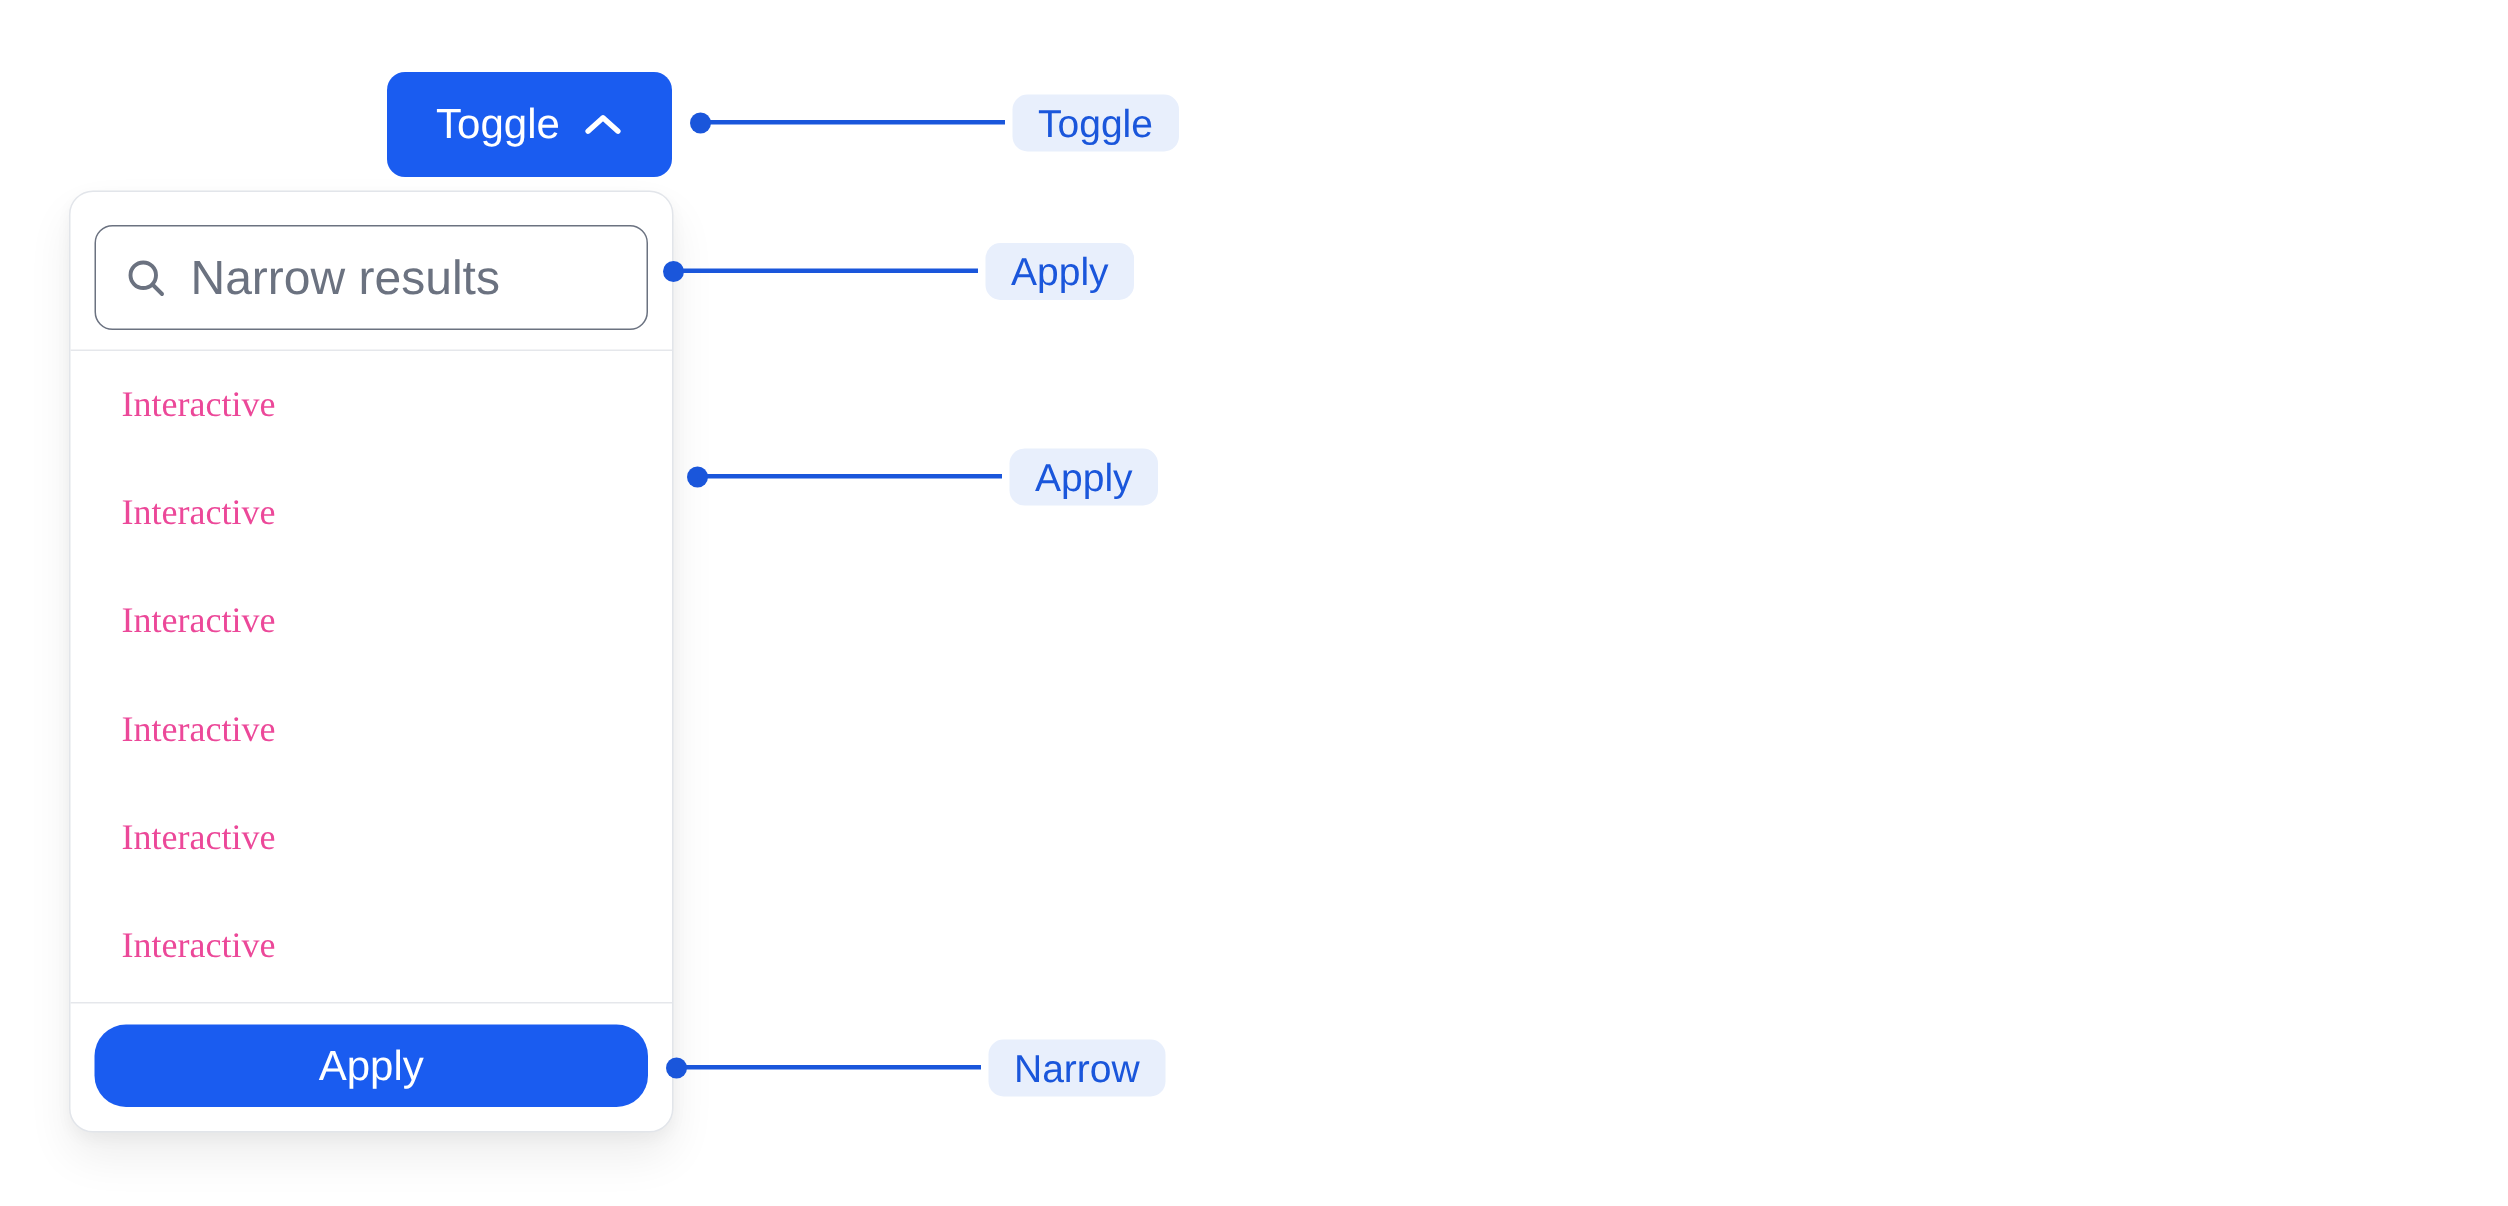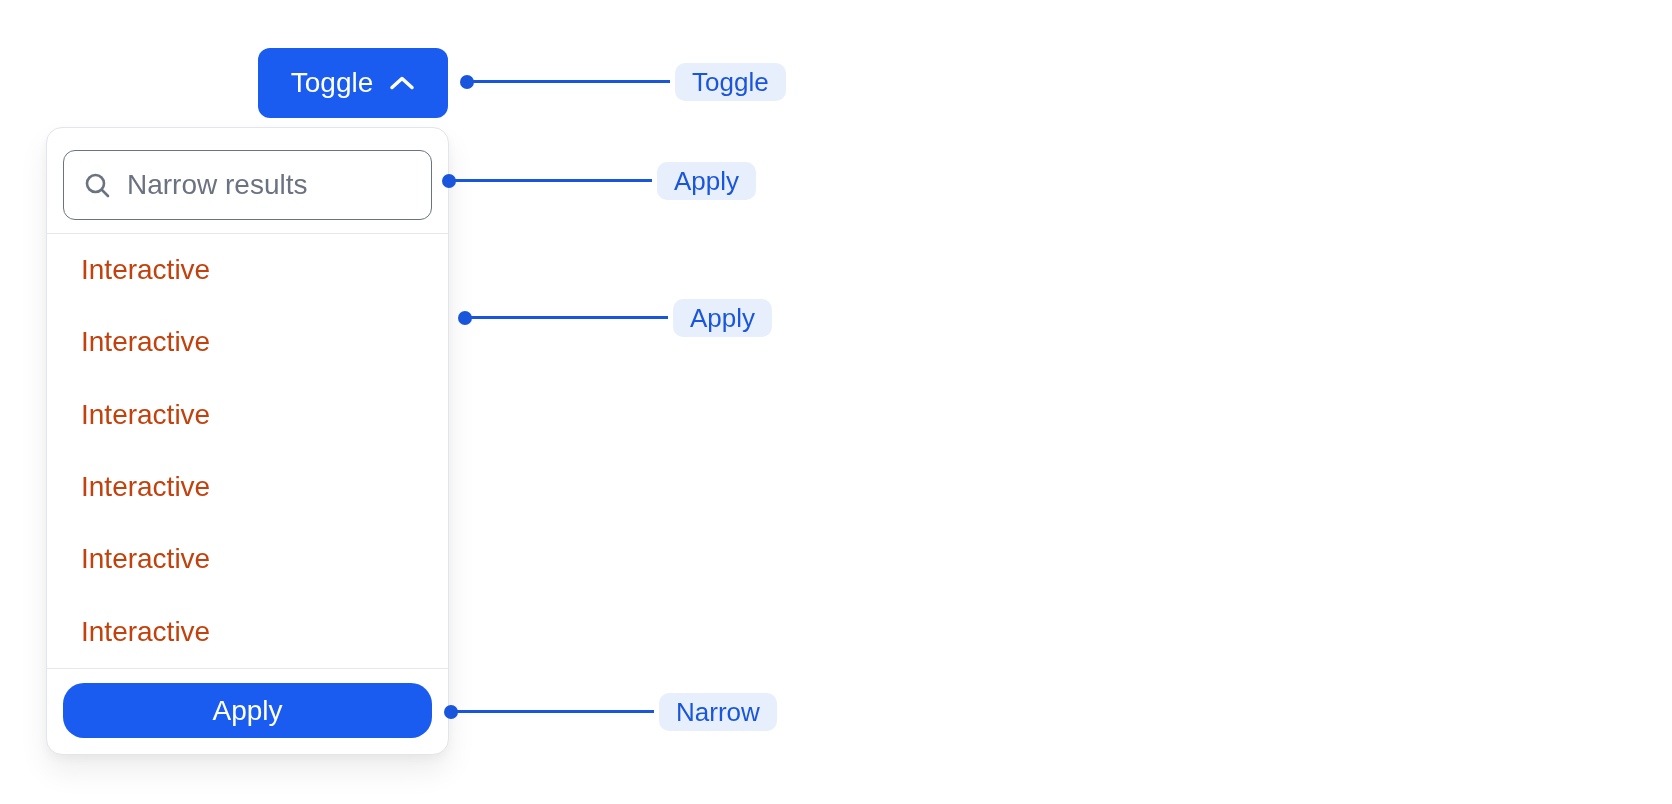--- a/index.html
+++ b/index.html
@@ -43,38 +43,39 @@
     border-radius: 12px;
     display: flex; align-items: center;
     padding: 0 20px; gap: 14px;
     background: #ffffff;
   }
   .search-icon { display: flex; align-items: center; flex: 0 0 auto; }
   .search-input {
     flex: 1; min-width: 0;
     border: none; outline: none; background: transparent;
     font-family: "Liberation Sans", sans-serif;
-    font-size: 28px; color: #374151;
+    font-size: 32px; color: #374151;
   }
   .search-input::placeholder { color: #6B7280; opacity: 1; }
 
   .divider { height: 1px; background: #E5E7EB; flex: 0 0 auto; }
 
   .list {
     list-style: none; margin: 0; padding: 0;
     flex: 1 1 auto;
     display: flex; flex-direction: column;
     overflow: hidden;
   }
   .list-item {
     flex: 1 1 0;
     display: flex; align-items: center;
     padding-left: 34px;
-    font-size: 28px; color: #c2410c;
+    font-size: 24px; color: #ec4899;
     cursor: pointer;
+    font-family: Liberation Serif, serif;
   }
 
   .panel-footer { padding: 14px 16px 16px 16px; }
   .apply-btn {
     width: 100%; height: 55px;
     background: #1A5CF0;
     border: none; border-radius: 21px;
     color: #ffffff;
     font-family: "Liberation Sans", sans-serif;
     font-size: 28px; font-weight: 500;

